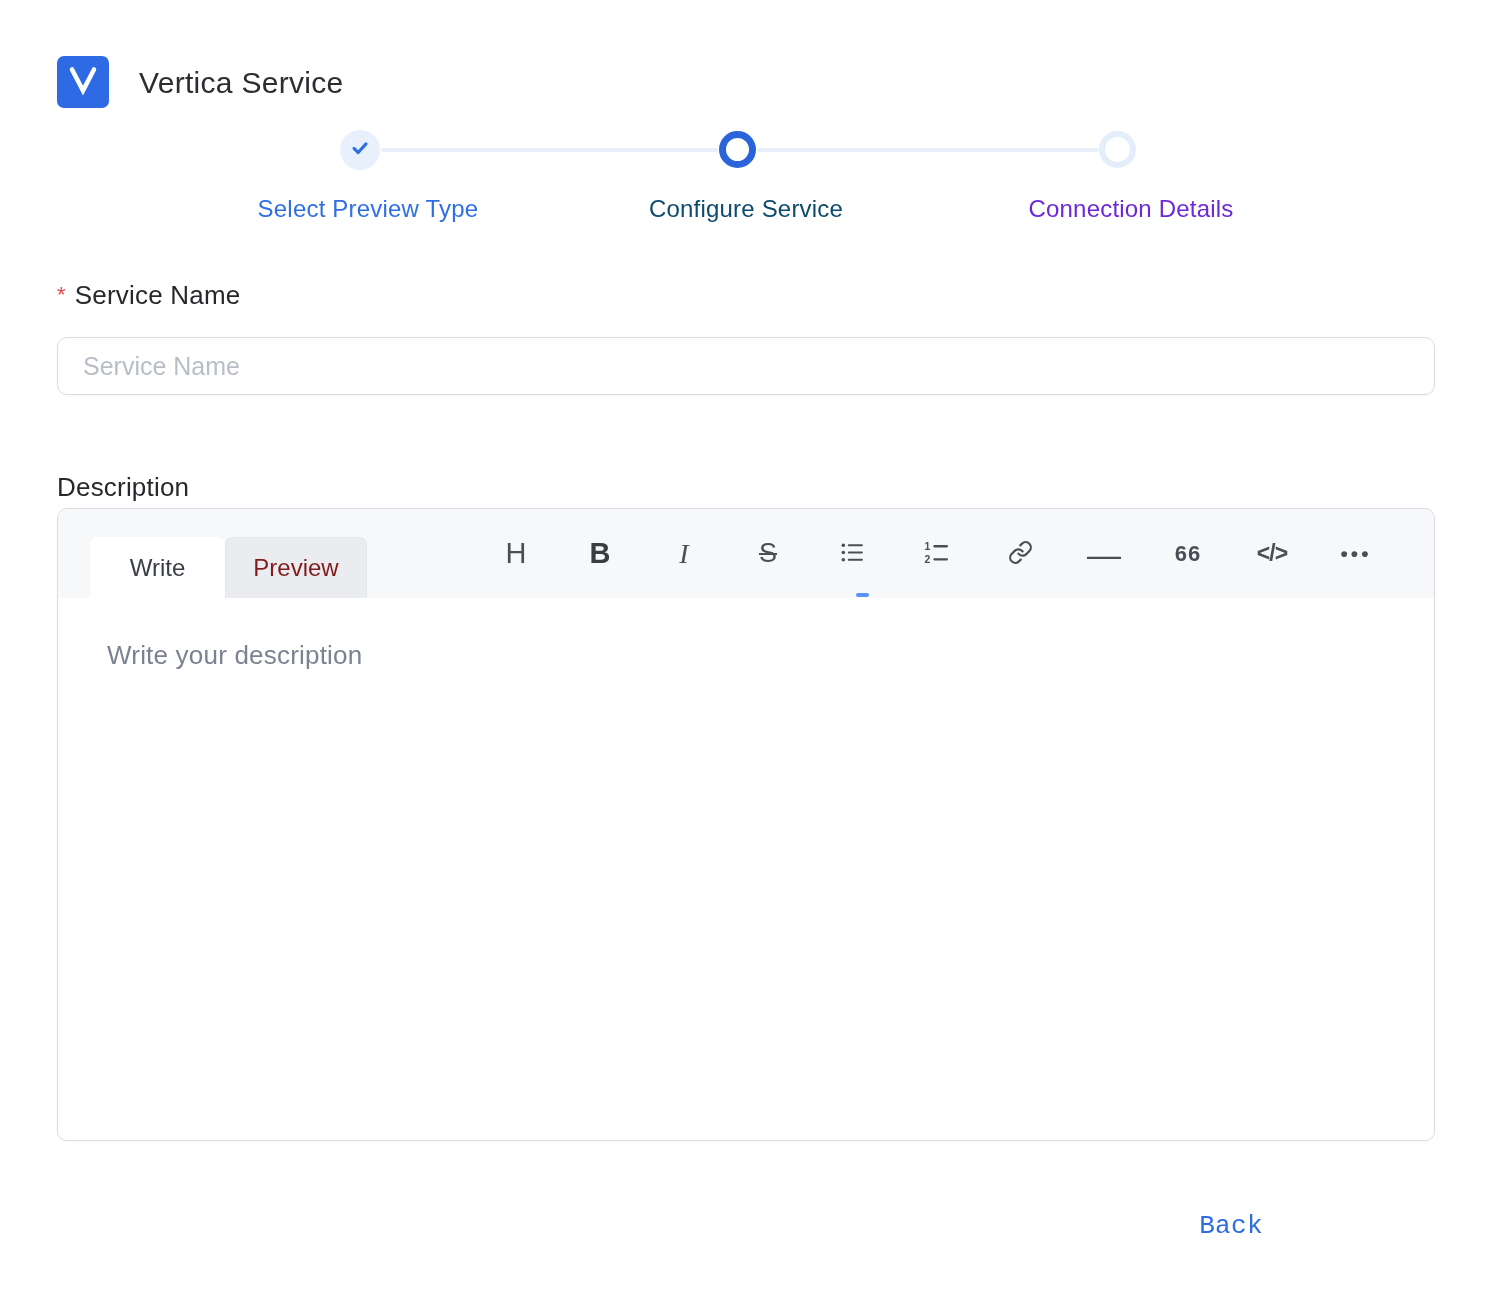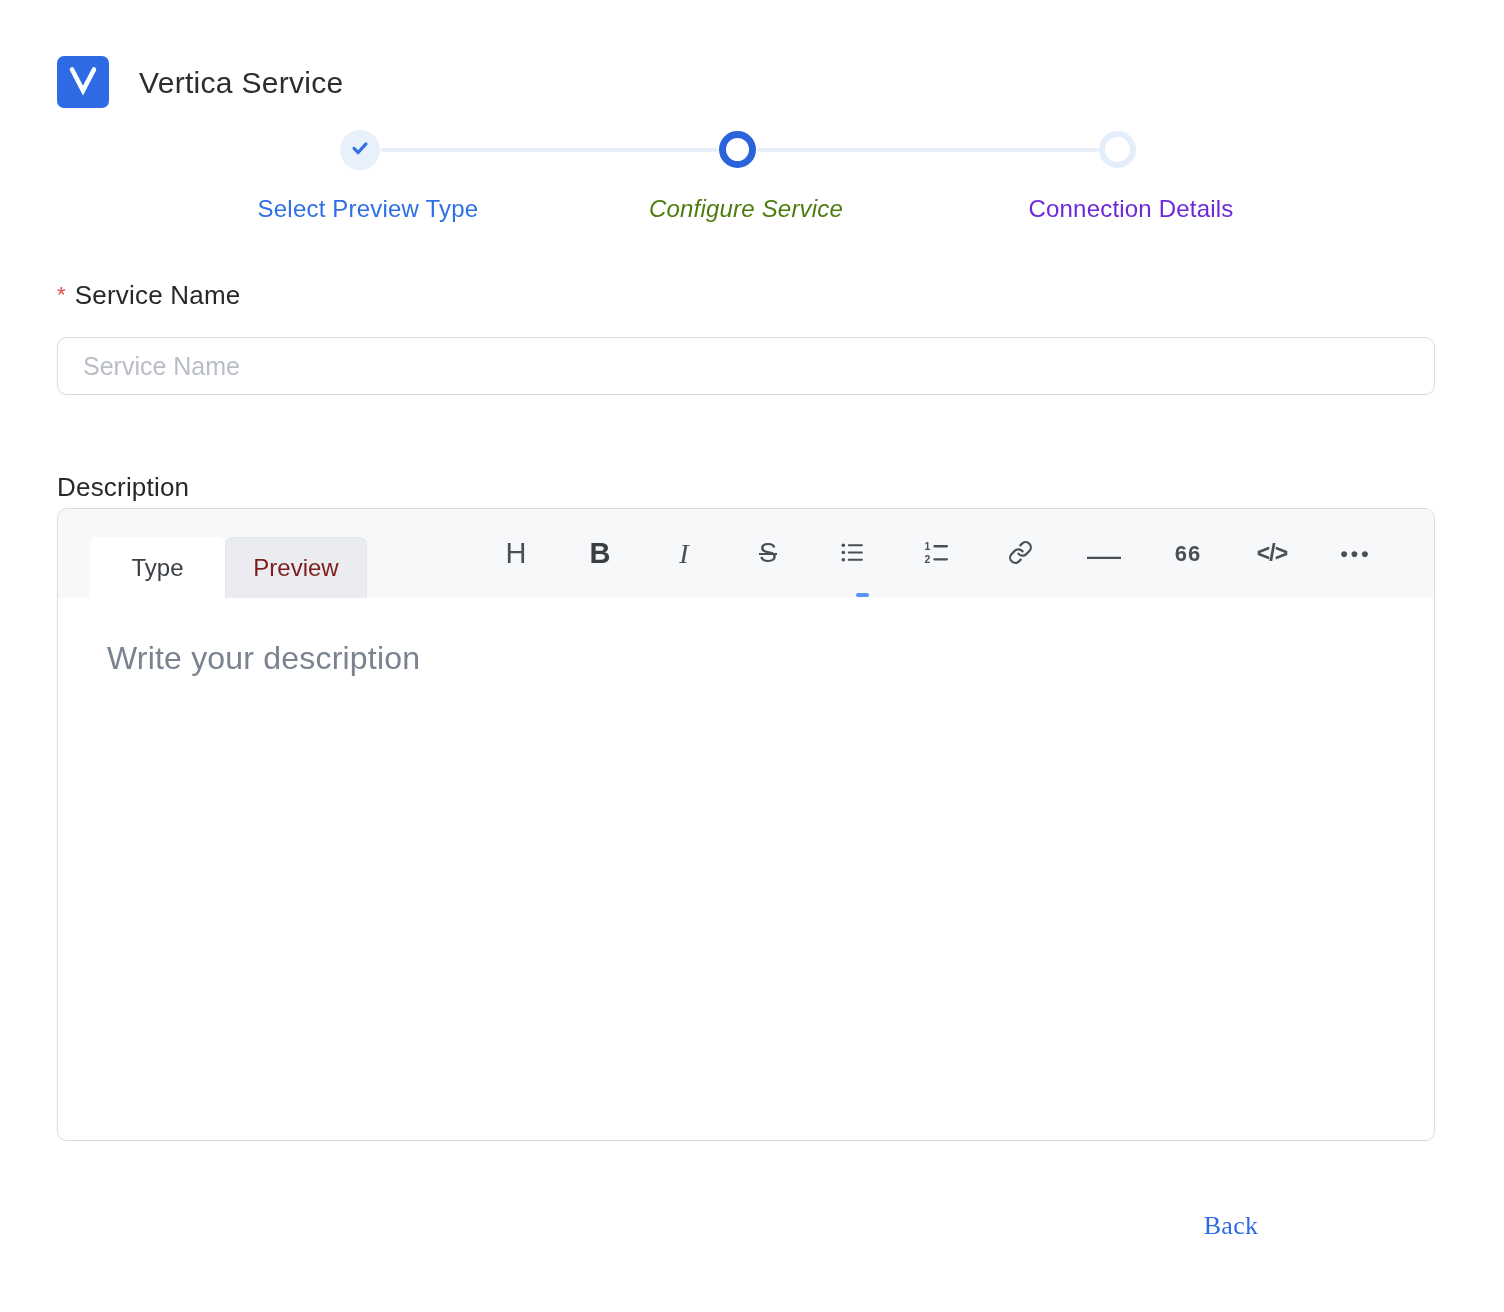--- a/index.html
+++ b/index.html
@@ -26,21 +26,21 @@
             display:flex; align-items:center; justify-content:center; cursor:pointer; }
   .circ-2 { left:719px; top:131px; width:37px; height:37px; background:#fff;
             border:7px solid #2B63DB; cursor:pointer; }
   .circ-3 { left:1099px; top:131px; width:37px; height:37px; background:#fff;
             border:6px solid #e4eefb; cursor:pointer; }
   .step-label {
     position:absolute; top:195px; transform:translateX(-50%);
     font-size:24px; letter-spacing:.2px; white-space:nowrap; cursor:pointer;
   }
   .lbl-1 { left:368px; color:#2F6FE4; }
-  .lbl-2 { left:746px; color:#4d7c0f;font-style:italic; }
+  .lbl-2 { left:746px; color:#0c4a6e; }
   .lbl-3 { left:1131px; color:#6d28d9; }
   
   .field-label { position:absolute; left:57px; font-size:26px; color:#26282c; letter-spacing:.2px; }
   .label-service { top:280px; }
   .label-desc { top:472px; }
   .req { color:#e5484d; font-size:22px; margin-right:9px; vertical-align:2px; }
   .input-service {
     position:absolute; left:57px; top:337px; width:1378px; height:58px;
     border:1px solid #d9dce2; border-radius:10px; padding:0 25px;
     font-size:25px; color:#26282c; outline:none; background:#fff;
@@ -82,29 +82,29 @@
   .g-more { font-size:21px; font-weight:700; letter-spacing:3px; color:#4a4e55; }
   .ol-artifact {
     position:absolute; left:798px; top:84px; width:13px; height:4px;
     background:#5893f5; border-radius:2px;
   }
   .editor-body {
     position:absolute; left:0; top:89px; right:0; bottom:0; background:#fff;
   }
   .desc-textarea {
     width:100%; height:100%; border:none; outline:none; resize:none;
-    padding:42px 49px; font-size:32px; color:#8b5cf6; background:transparent;
+    padding:42px 49px; font-size:26px; color:#8b5cf6; background:transparent;
     font-family:"Liberation Sans", sans-serif; letter-spacing:.2px;
   }
   .desc-textarea::placeholder { color:#7b8290; }
   
   .back-link {
     position:absolute; left:1186px; top:1206px; width:90px; height:40px;
     background:transparent; border:none; font-size:26px; color:#2E6CE4;
-    cursor:pointer; font-family:Liberation Serif, serif; letter-spacing:.3px;text-align:center;
+    cursor:pointer; font-family:Liberation Mono, monospace; letter-spacing:.3px;text-align:center;
   }
   .next-btn {
     position:absolute; left:1311px; top:1194px; width:125px; height:64px;
     background:#2D6AE3; color:#ffffff; font-size:26px; border:none;
     border-radius:10px; cursor:pointer; font-family:"Liberation Sans", sans-serif;
     letter-spacing:.3px; box-shadow:0 3px 8px rgba(45,106,227,.22);
   }
 </style>
 </head>
 <body>
@@ -139,21 +139,21 @@
 
   <div class="field-label label-service">
     <span class="req">*</span><span>Service Name</span>
   </div>
   <input class="input-service" type="text" placeholder="Service Name" style="">
 
   <div class="field-label label-desc">Description</div>
 
   <div class="editor">
     <div class="editor-header">
-      <div class="tab tab-write">Type</div>
+      <div class="tab tab-write">Write</div>
       <div class="tab tab-preview">Preview</div>
 
       <div class="toolbar">
         <button class="tb-btn">
           <span class="g-h">H</span>
         </button>
         <button class="tb-btn">
           <span class="g-b">B</span>
         </button>
         <button class="tb-btn">

